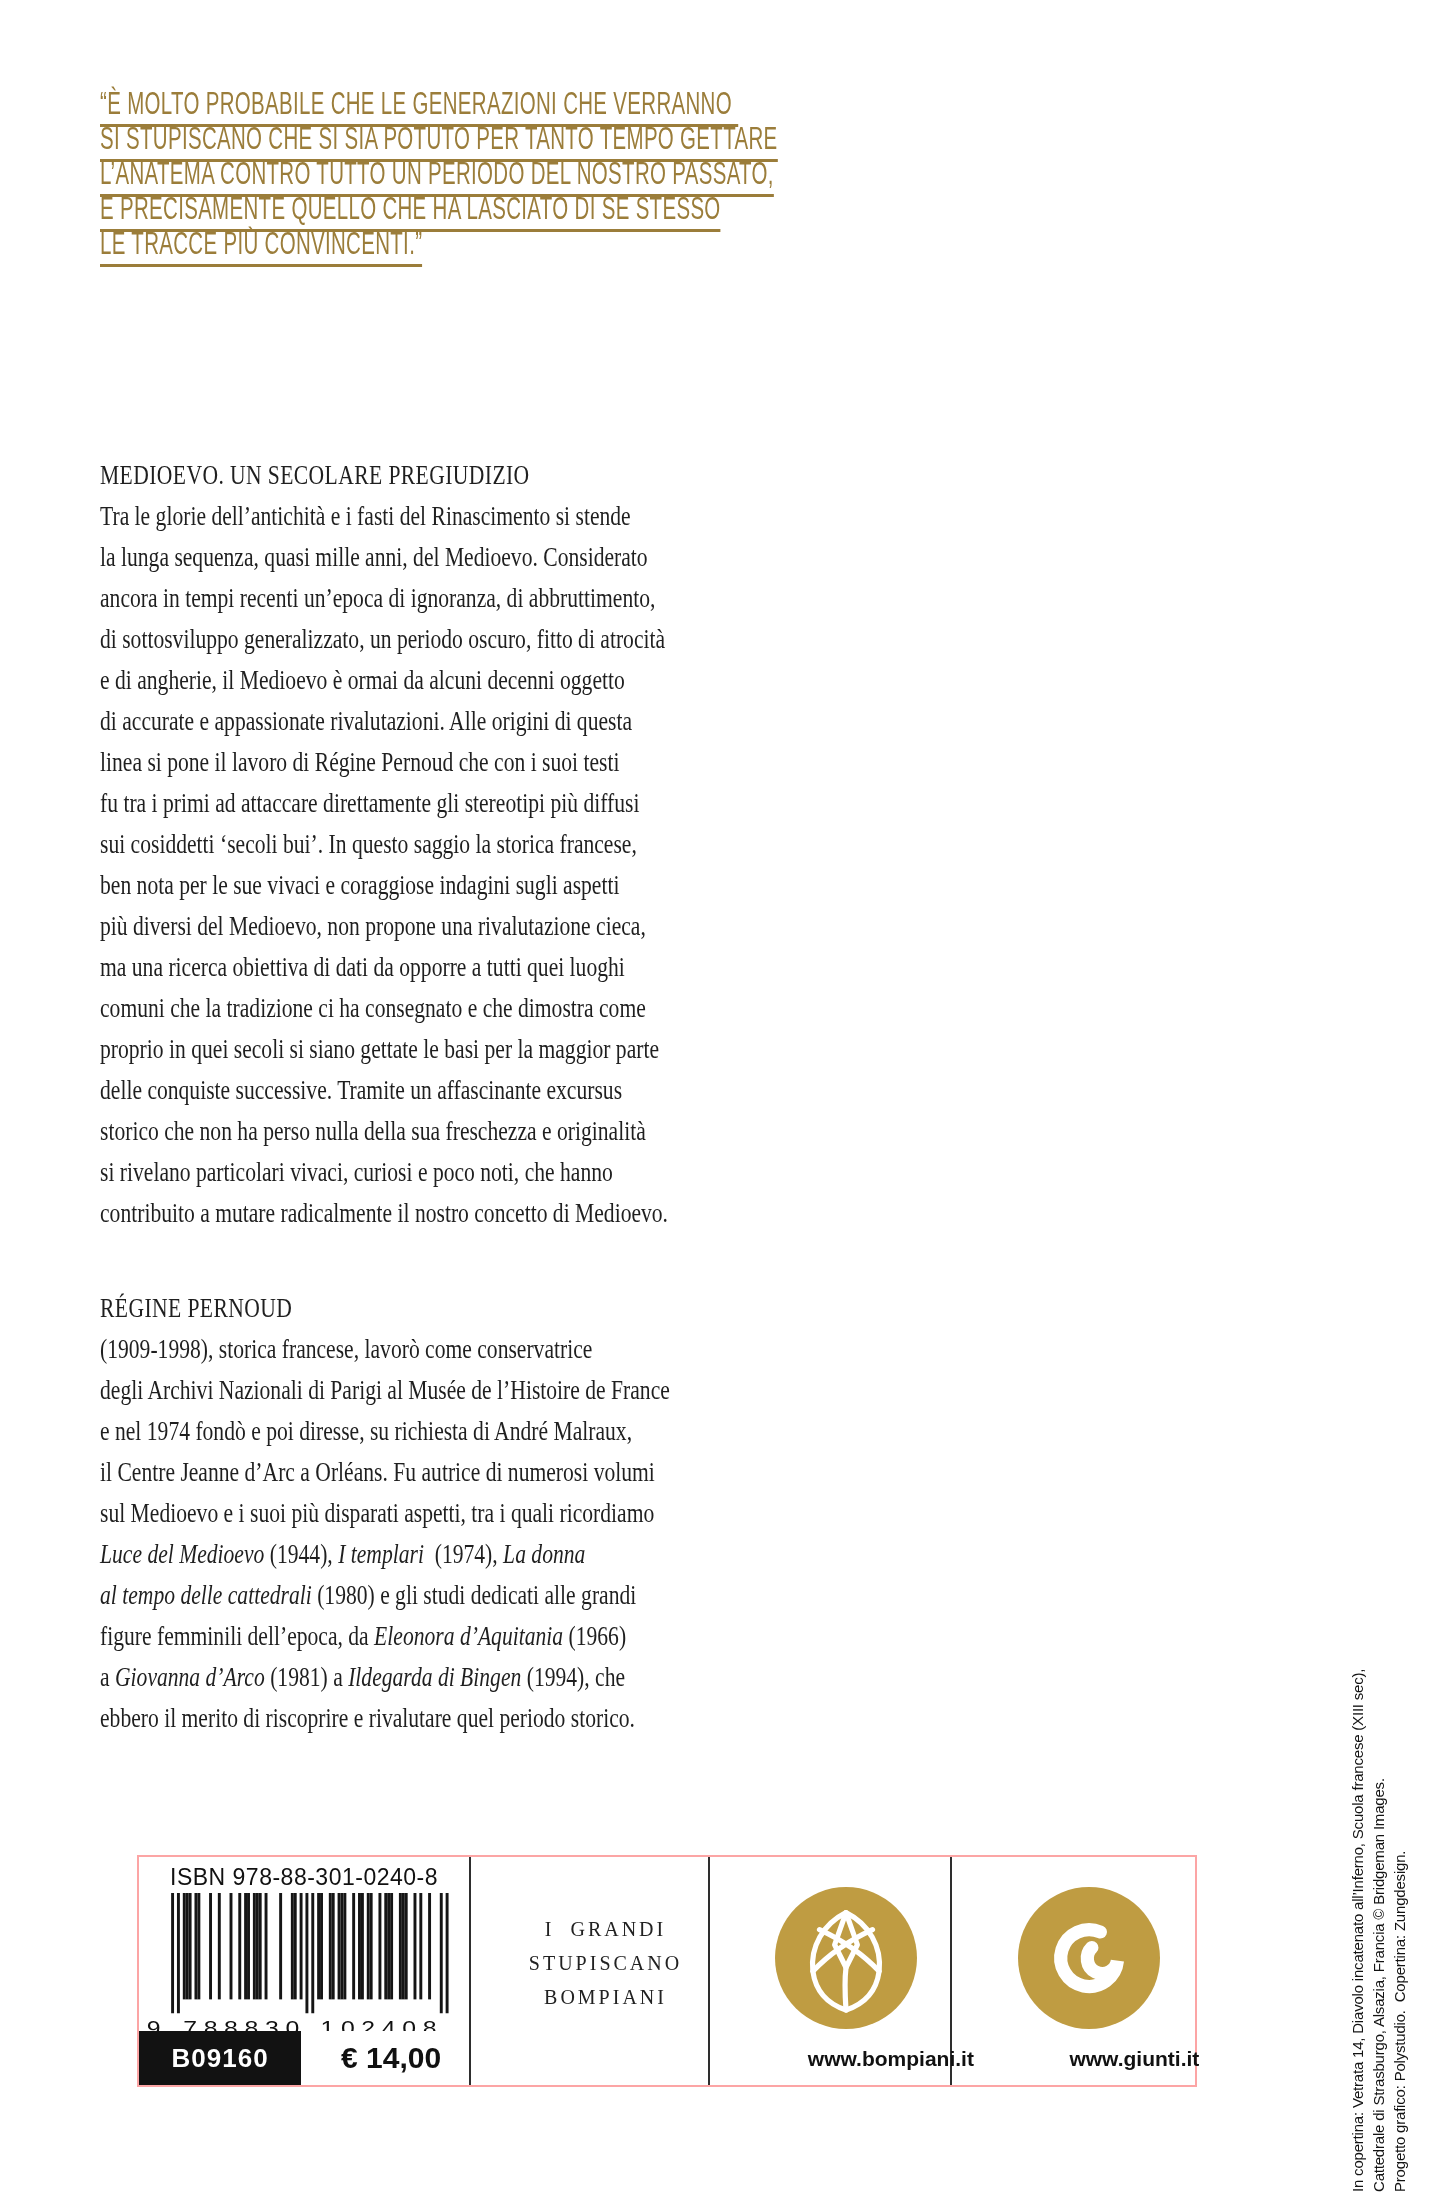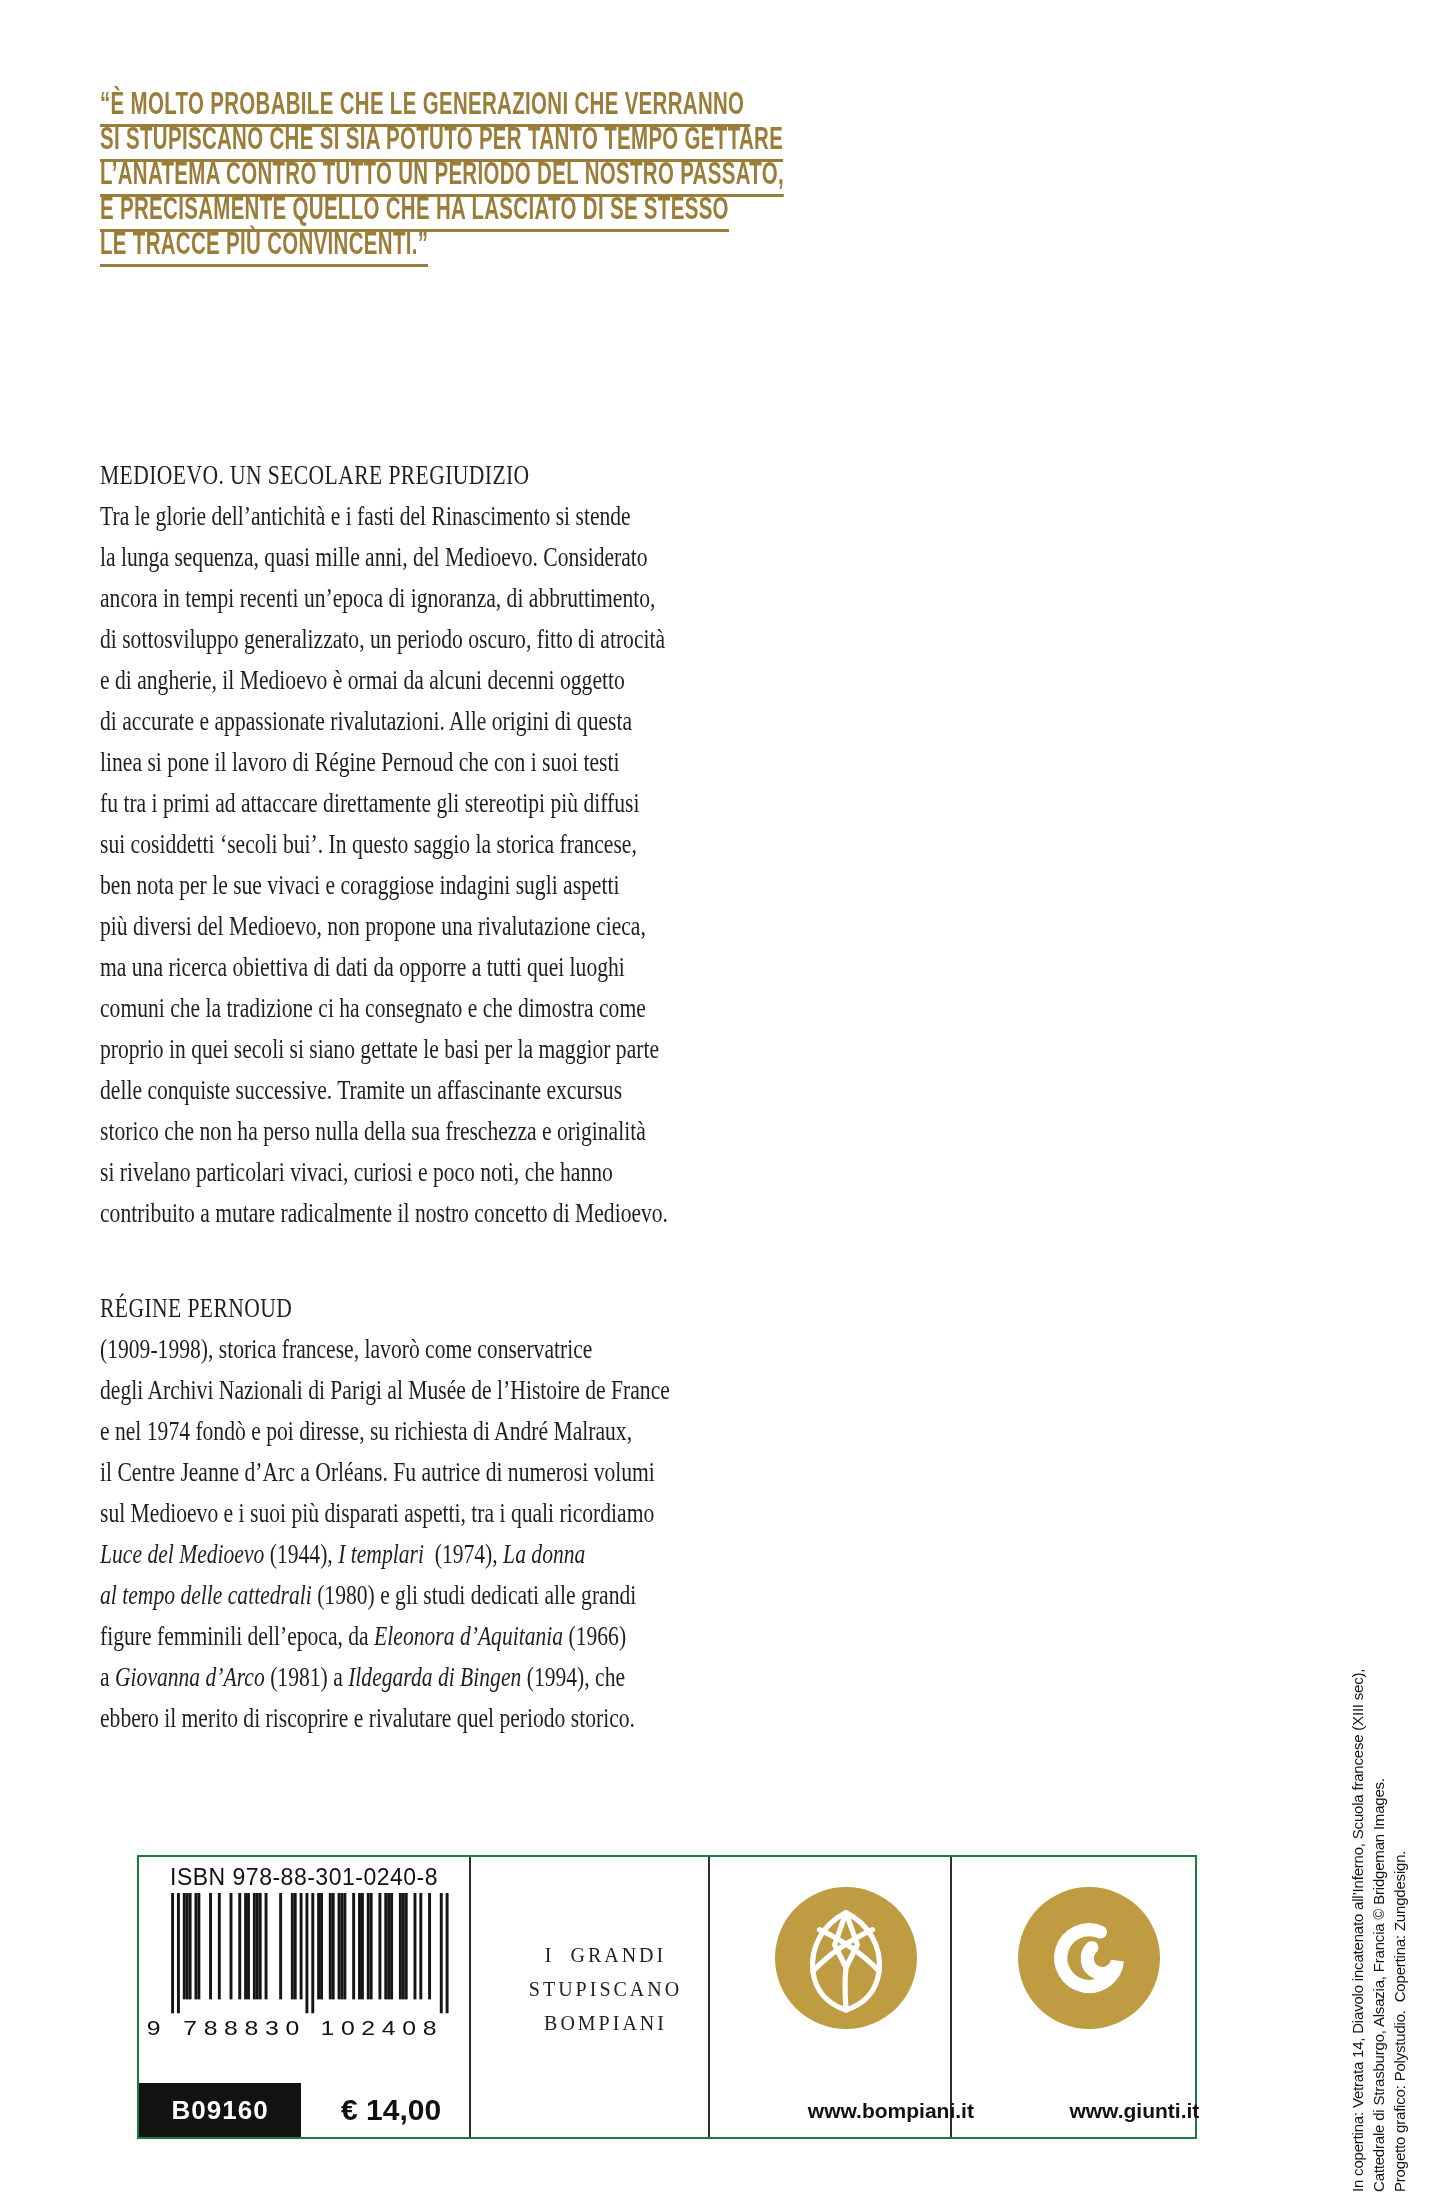--- a/index.html
+++ b/index.html
@@ -9,21 +9,21 @@
     background:#ffffff;
     overflow:hidden;
     font-family:"Liberation Serif", serif;
     color:#1f1f1f;
   }
 
   
   .quote{
     position:absolute;left:100px;top:86px;
     font-family:"Liberation Sans", sans-serif;
-    font-weight:bold;
+    font-weight:normal;
     font-size:31px;
     color:#9b7d3a;
   }
   .quote .line{height:35px;}
   .quote .t{
     display:inline-block;
     transform:scaleX(.66);
     transform-origin:0 0;
     border-bottom:3px solid #9b7d3a;
     padding-bottom:2px;
@@ -46,22 +46,22 @@
     white-space:pre;
   }
   .serifblock .line{white-space:pre;}
   .serifblock em{font-style:italic;}
   #synopsis{top:455px;}
   #bio{top:1288px;}
 
   
   .footer{
     position:absolute;left:137px;top:1855px;
-    width:1060px;height:284px;
-    border:2px solid #15803d;
+    width:1060px;height:232px;
+    border:2px solid #fca5a5;
     box-sizing:border-box;
     display:flex;
     background:#fff;
     gap:32px;
   }
   .fcell{position:relative;box-sizing:border-box;border-right:2px solid #2e2e2e;height:100%;}
   .fcell:last-child{border-right:none;}
   .cell-barcode{width:359px;}
   .cell-series{width:231px;}
   .cell-bompiani{width:234px;}

